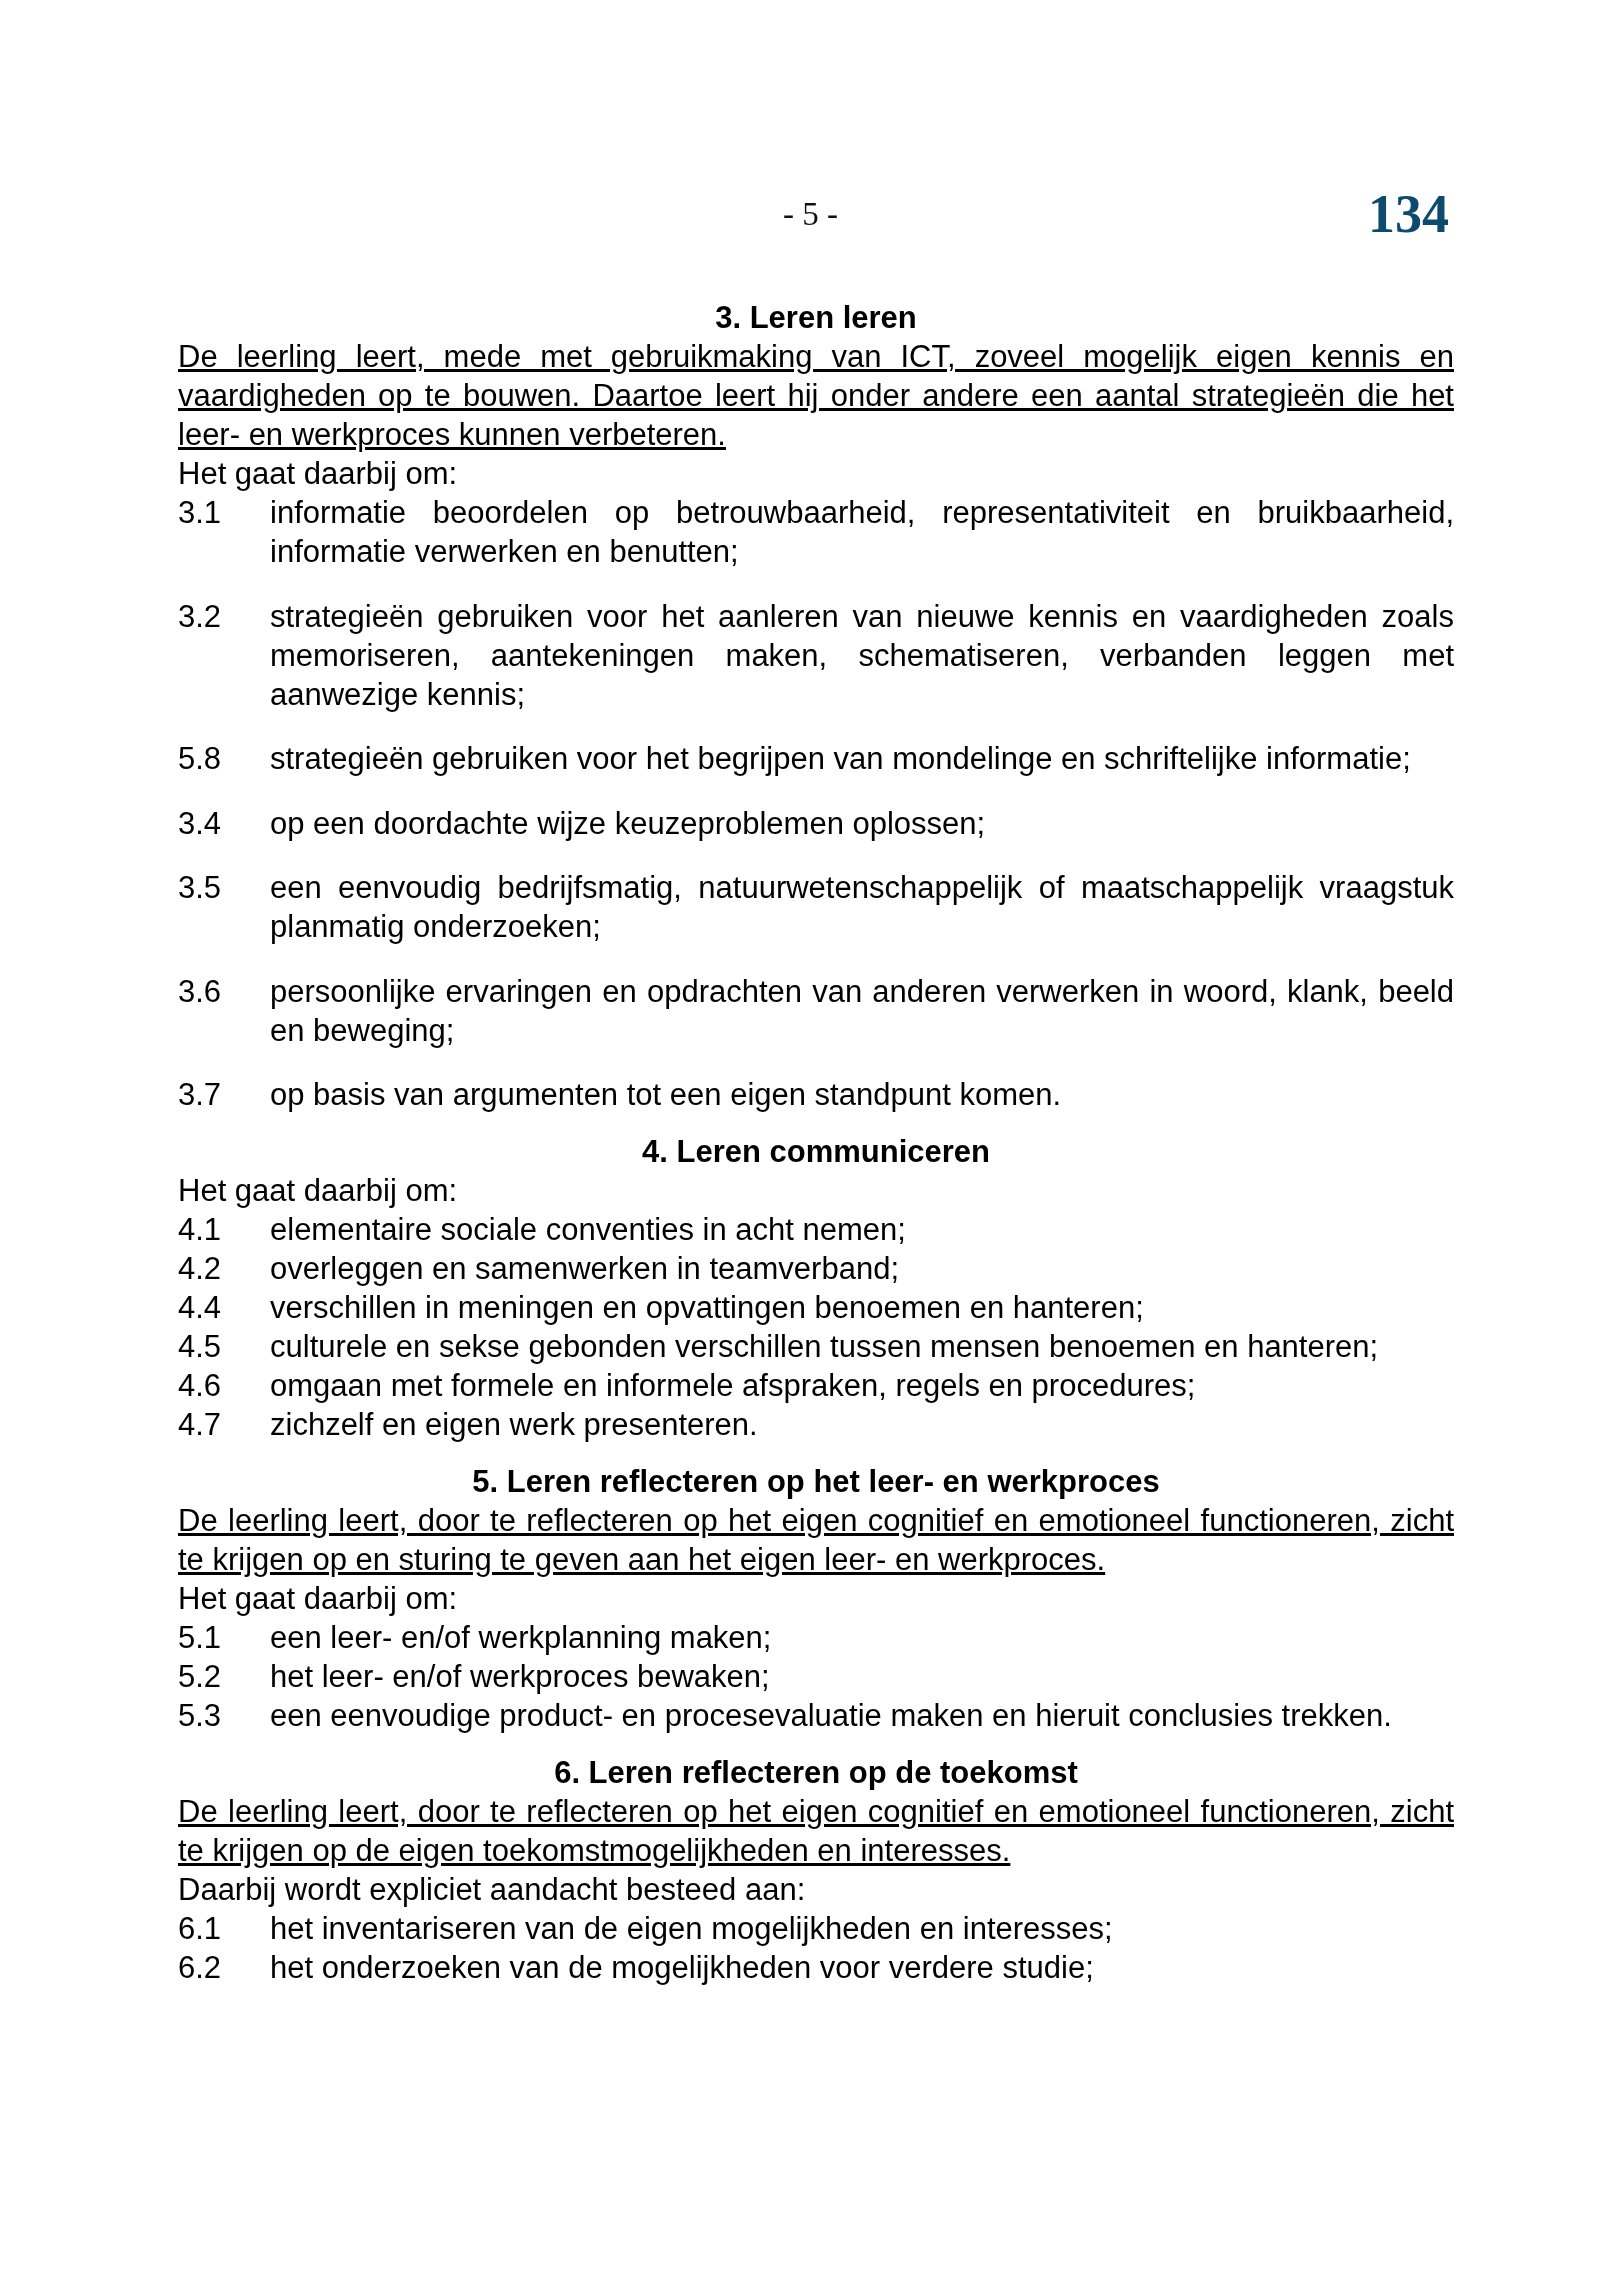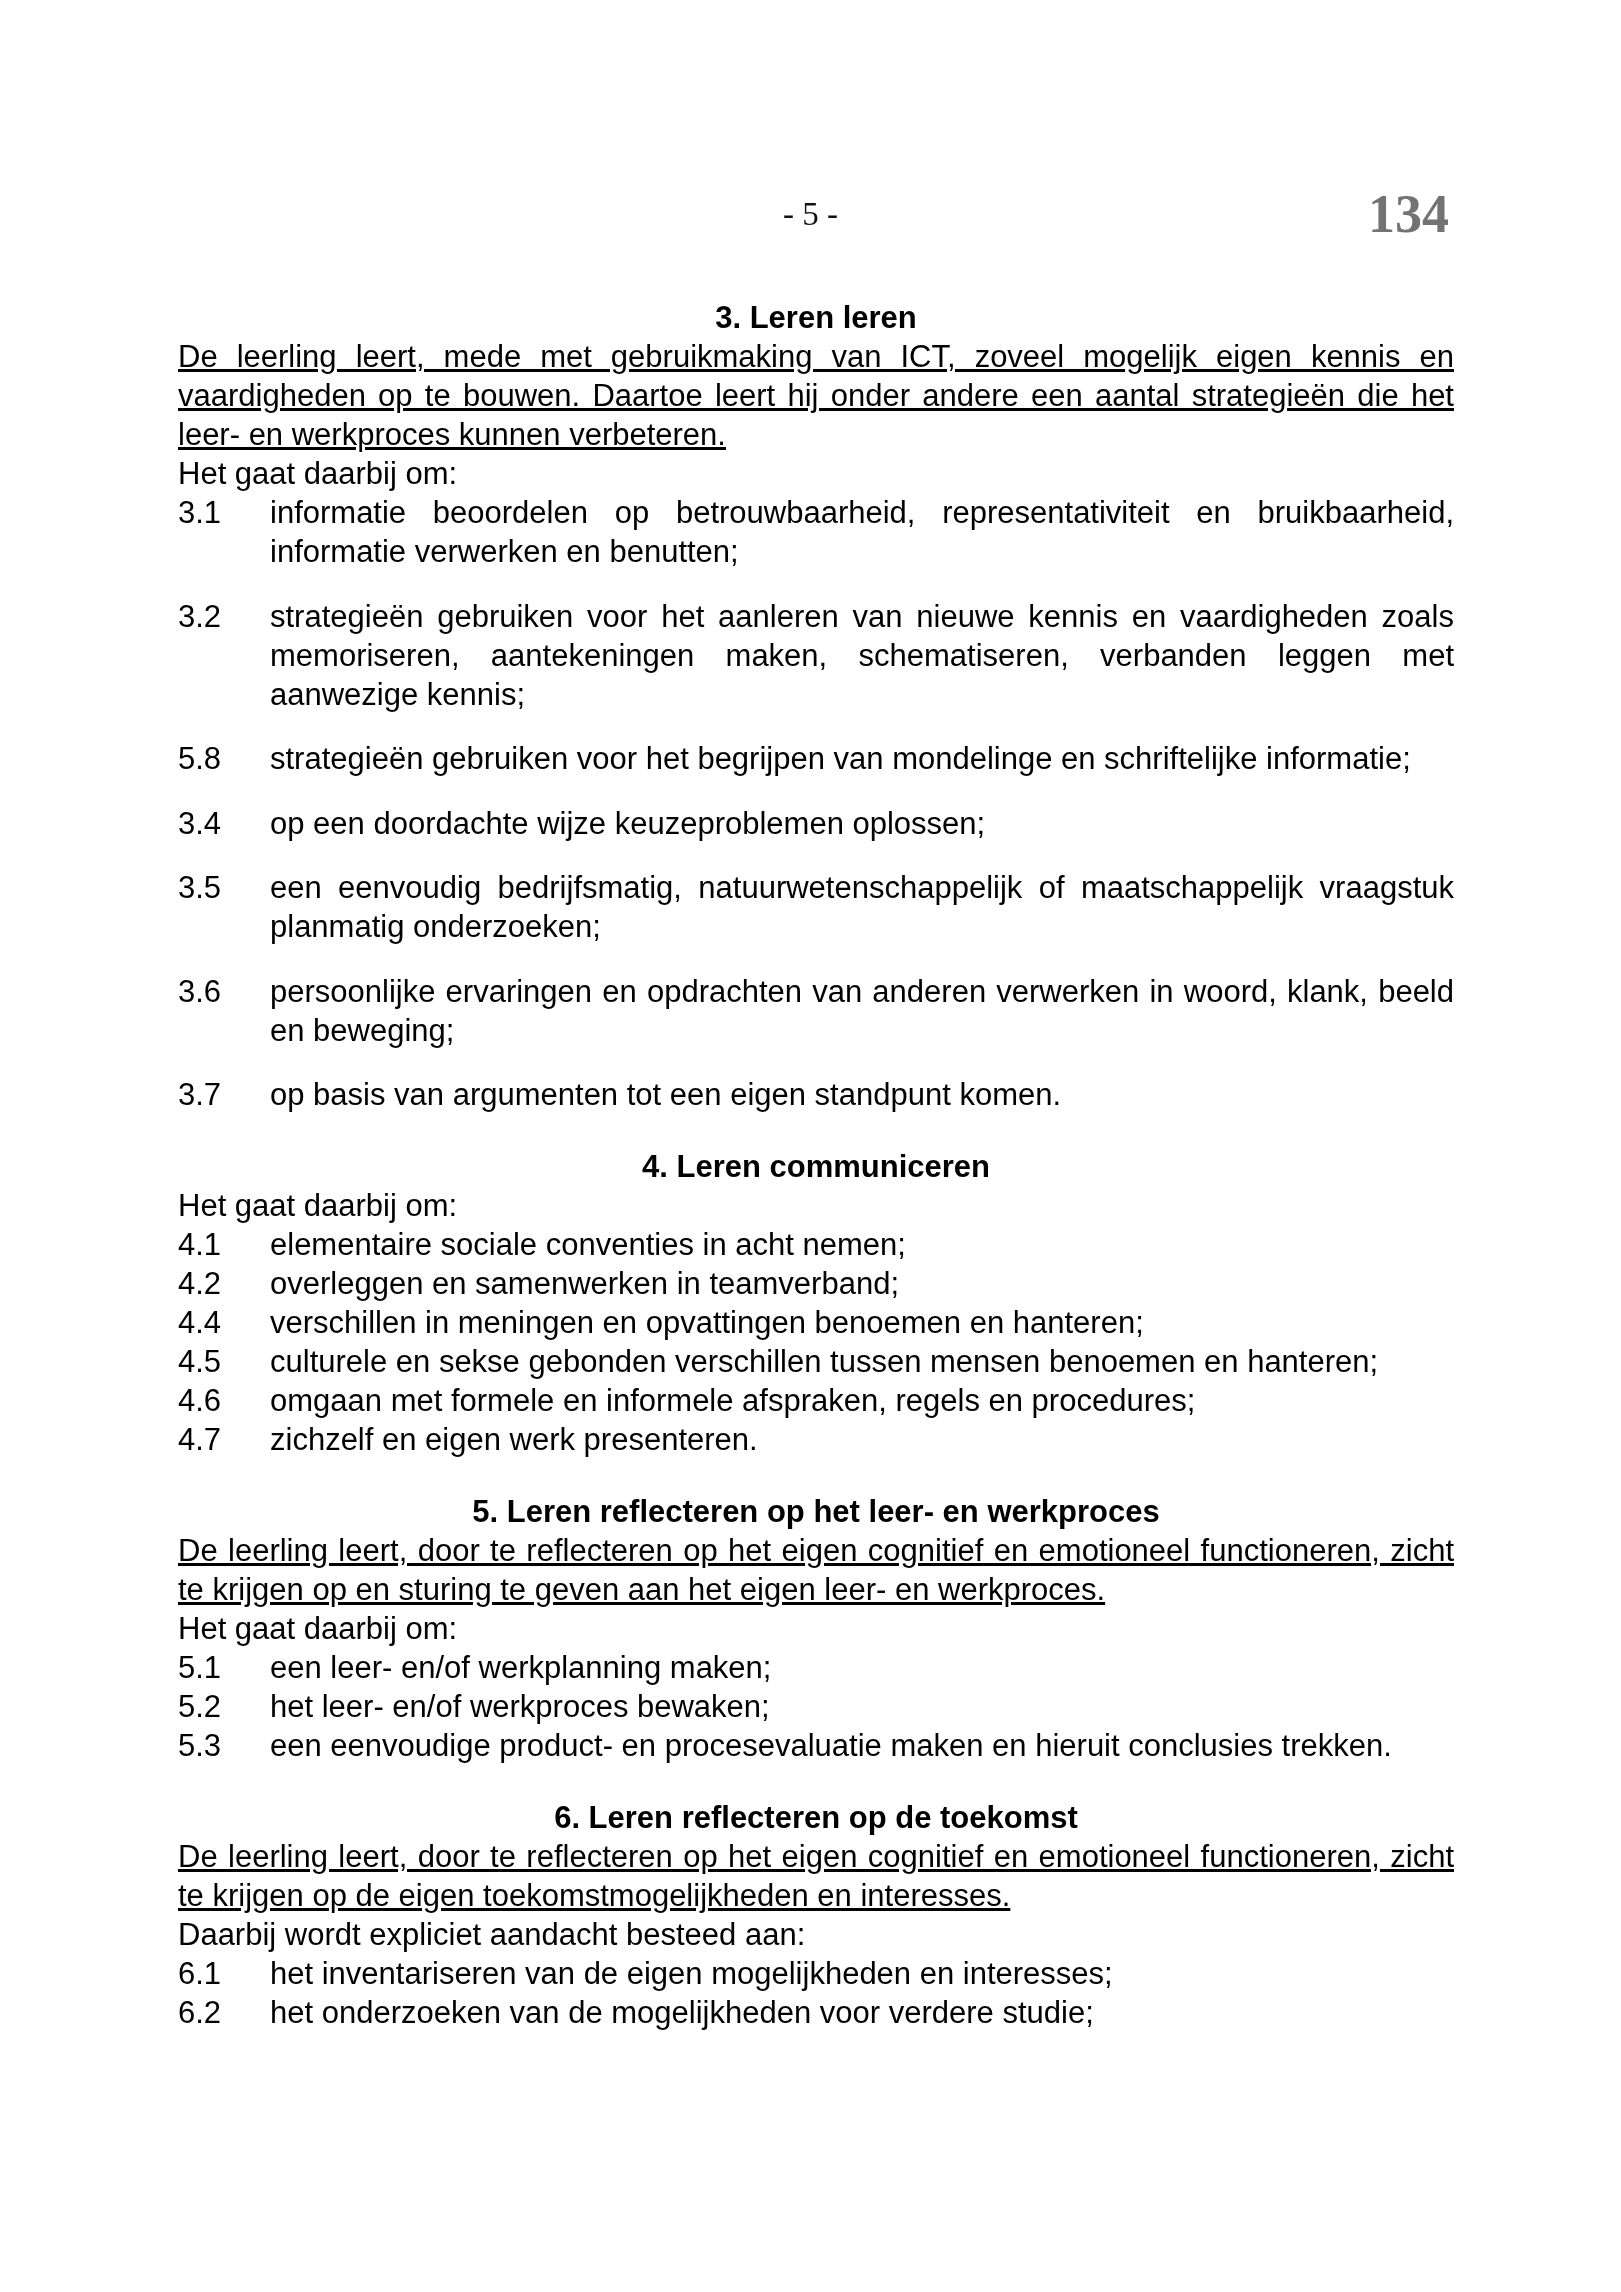--- a/index.html
+++ b/index.html
@@ -25,32 +25,32 @@
     color: #111;
   }
   .folio {
     position: absolute;
     top: 186px;
     left: 1368px;
     font-family: "Liberation Serif", serif;
     font-weight: bold;
     font-size: 54px;
     line-height: 57px;
-    color: #737373;
+    color: #0c4a6e;
   }
   .content {
     position: absolute;
     left: 178px;
     top: 298px;
     width: 1276px;
     font-size: 31px;
     line-height: 39px;
   }
   .section { margin: 0; }
-  .section + .section { margin-top: 33px; }
+  .section + .section { margin-top: 18px; }
   .section-heading {
     margin: 0;
     font-size: 31px;
     line-height: 39px;
     font-weight: bold;
     text-align: center;
   }
   .section-intro {
     margin: 0;
     text-align: justify;

